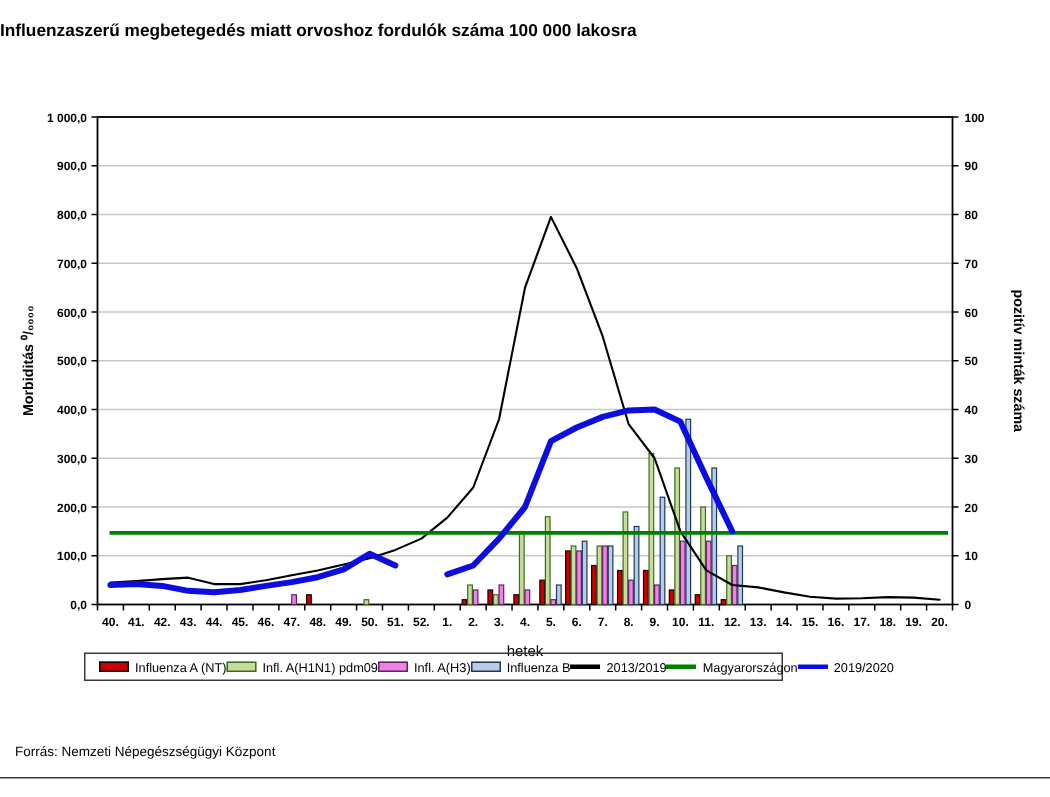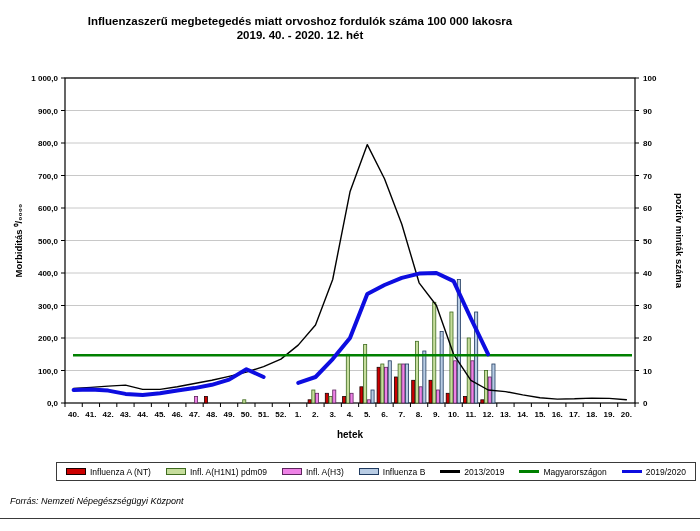--- a/index.html
+++ b/index.html
@@ -1,41 +1,40 @@
 <!DOCTYPE html>
 <html><head>
 <meta charset="utf-8">
 <style>
   html,body{margin:0;padding:0;}
   body{width:700px;height:531px;position:relative;background:#ffffff;
        font-family:"Liberation Sans",sans-serif;overflow:hidden;}
-  #title{position:absolute;top:15px;left:0;width:600px;text-align:center;
+  #title{position:absolute;top:15px;left:0;width:600px;
          font-weight:bold;font-size:11.5px;line-height:13.5px;color:#000;}
   #chart-svg{position:absolute;top:0;left:0;}
   svg text{fill:#000;}
   .ax{font-size:8px;font-weight:bold;}
   .axt{font-size:9.5px;font-weight:bold;}
   #xaxis-title{position:absolute;top:429px;left:0;width:700px;text-align:center;
-               font-weight:bold;font-size:10px;}
-  #legend{position:absolute;top:462px;left:56px;width:640px;height:19px;
+               font-weight:normal;font-size:10px;}
+  #legend{position:absolute;top:435px;left:56px;width:466px;height:19px;
           border:1px solid #3a3a3a;display:flex;align-items:center;
           justify-content:space-between;padding:0 9px;box-sizing:border-box;}
   .litem{display:flex;align-items:center;gap:4px;}
   .sw{display:inline-block;width:20px;height:7px;box-sizing:border-box;}
   .ltext{font-size:8.5px;color:#000;white-space:nowrap;}
-  #footer{position:absolute;top:496px;left:10px;font-size:9px;color:#000;font-style:italic;}
+  #footer{position:absolute;top:496px;left:10px;font-size:9px;color:#000;}
   #bottom-rule{position:absolute;top:518px;left:0;width:700px;height:0;
                border-top:1.5px solid #3a3a3a;}
 </style>
 </head>
 <body>
 
 <div id="title">
   <div>Influenzaszerű megbetegedés miatt orvoshoz fordulók száma 100 000 lakosra</div>
-  <div>2019. 40. - 2020. 12. hét</div>
 </div>
 
 <div id="chart-svg"><svg width="700" height="531" viewBox="0 0 700 531">
       <line x1="65" x2="635" y1="370.5" y2="370.5" stroke="#c8c8c8" stroke-width="1"></line>
       <line x1="65" x2="635" y1="338" y2="338" stroke="#c8c8c8" stroke-width="1"></line>
       <line x1="65" x2="635" y1="305.5" y2="305.5" stroke="#c8c8c8" stroke-width="1"></line>
       <line x1="65" x2="635" y1="273" y2="273" stroke="#c8c8c8" stroke-width="1"></line>
       <line x1="65" x2="635" y1="240.5" y2="240.5" stroke="#c8c8c8" stroke-width="1"></line>
       <line x1="65" x2="635" y1="208" y2="208" stroke="#c8c8c8" stroke-width="1"></line>
       <line x1="65" x2="635" y1="175.5" y2="175.5" stroke="#c8c8c8" stroke-width="1"></line>

